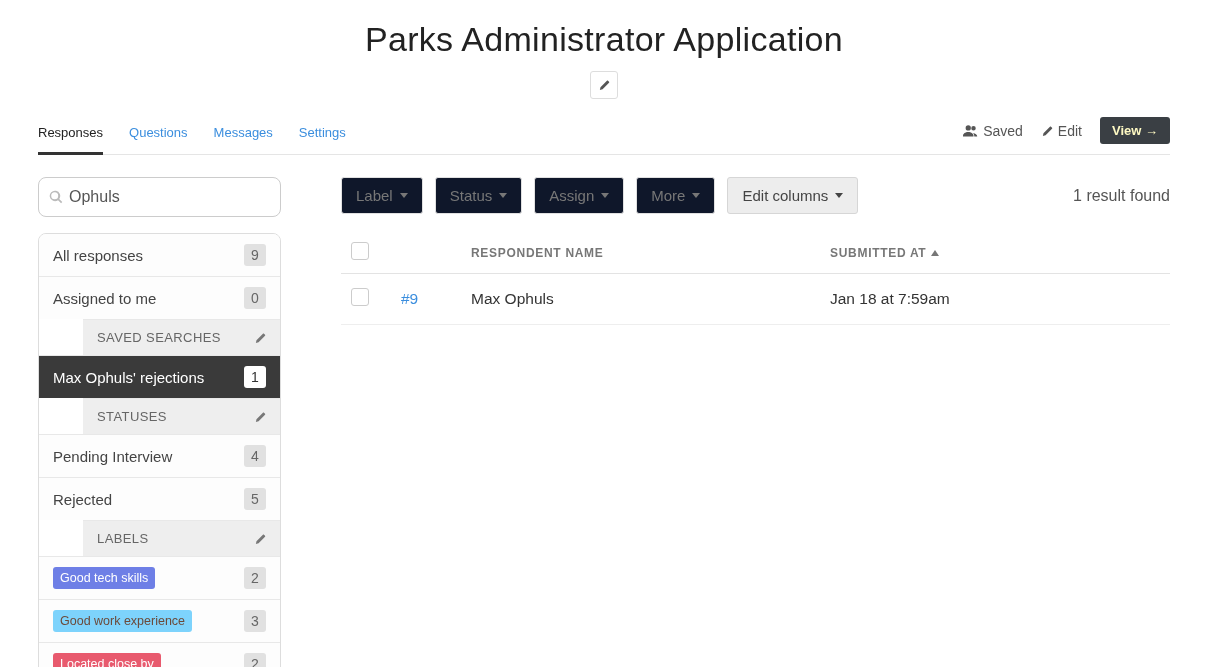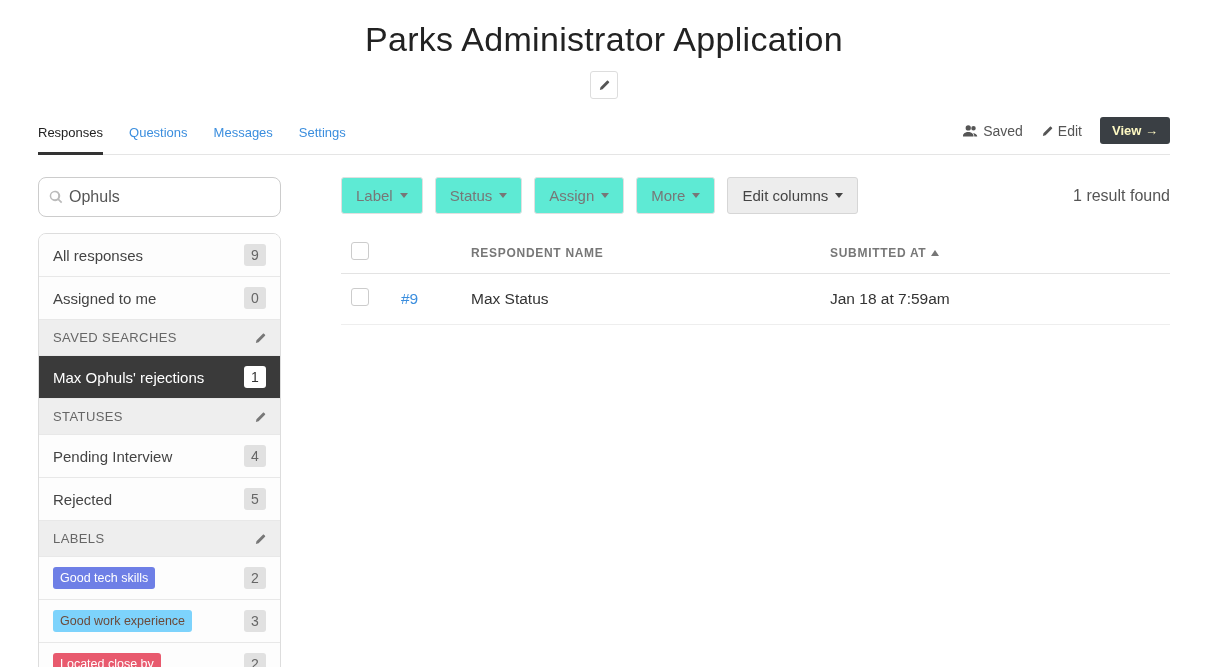--- a/index.html
+++ b/index.html
@@ -117,20 +117,21 @@
       font-size: 15px;
     }
     .filter-item:first-child { border-top: none; }
     .filter-item.header {
       background: #eee;
       color: #666;
       text-transform: uppercase;
       font-size: 13px;
       letter-spacing: 0.4px;
       cursor: default;
+      margin-left: 44px;
     }
     .filter-item.header .pencil { color: #777; cursor: pointer; }
     .filter-item.active {
       background: #3a3a3a;
       color: #fff;
     }
     .count-badge {
       background: #e1e1e1;
       color: #666;
       min-width: 22px;
@@ -155,21 +156,21 @@
     }
     .main { flex: 1; }
     .toolbar-row {
       display: flex;
       justify-content: space-between;
       align-items: center;
       margin-bottom: 18px;
     }
     .toolbar-btns { display: flex; gap: 12px; }
     .tb-btn {
-      background: #5eead4;
+      background: #0f172a;
       border: 1px solid #e0e0e0;
       border-radius: 3px;
       padding: 9px 14px;
       font-size: 15px;
       color: #777;
       display: flex;
       align-items: center;
       gap: 7px;
       cursor: pointer;
     }
@@ -383,20 +384,20 @@
           <div class="th-id"></div>
           <div class="th-name th-label">Respondent Name</div>
           <div class="th-submitted th-label">
             <span>Submitted At</span>
             <span class="sort-caret"></span>
           </div>
         </div>
         <div class="trow">
           <div class="td-checkbox"><span class="checkbox"></span></div>
           <div class="td-id">#9</div>
-          <div class="td-name">Max Status</div>
+          <div class="td-name">Max Ophuls</div>
           <div class="td-submitted">Jan 18 at 7:59am</div>
         </div>
       </div>
     </main>
   </div>
 
 </div>
 
 </body></html>

